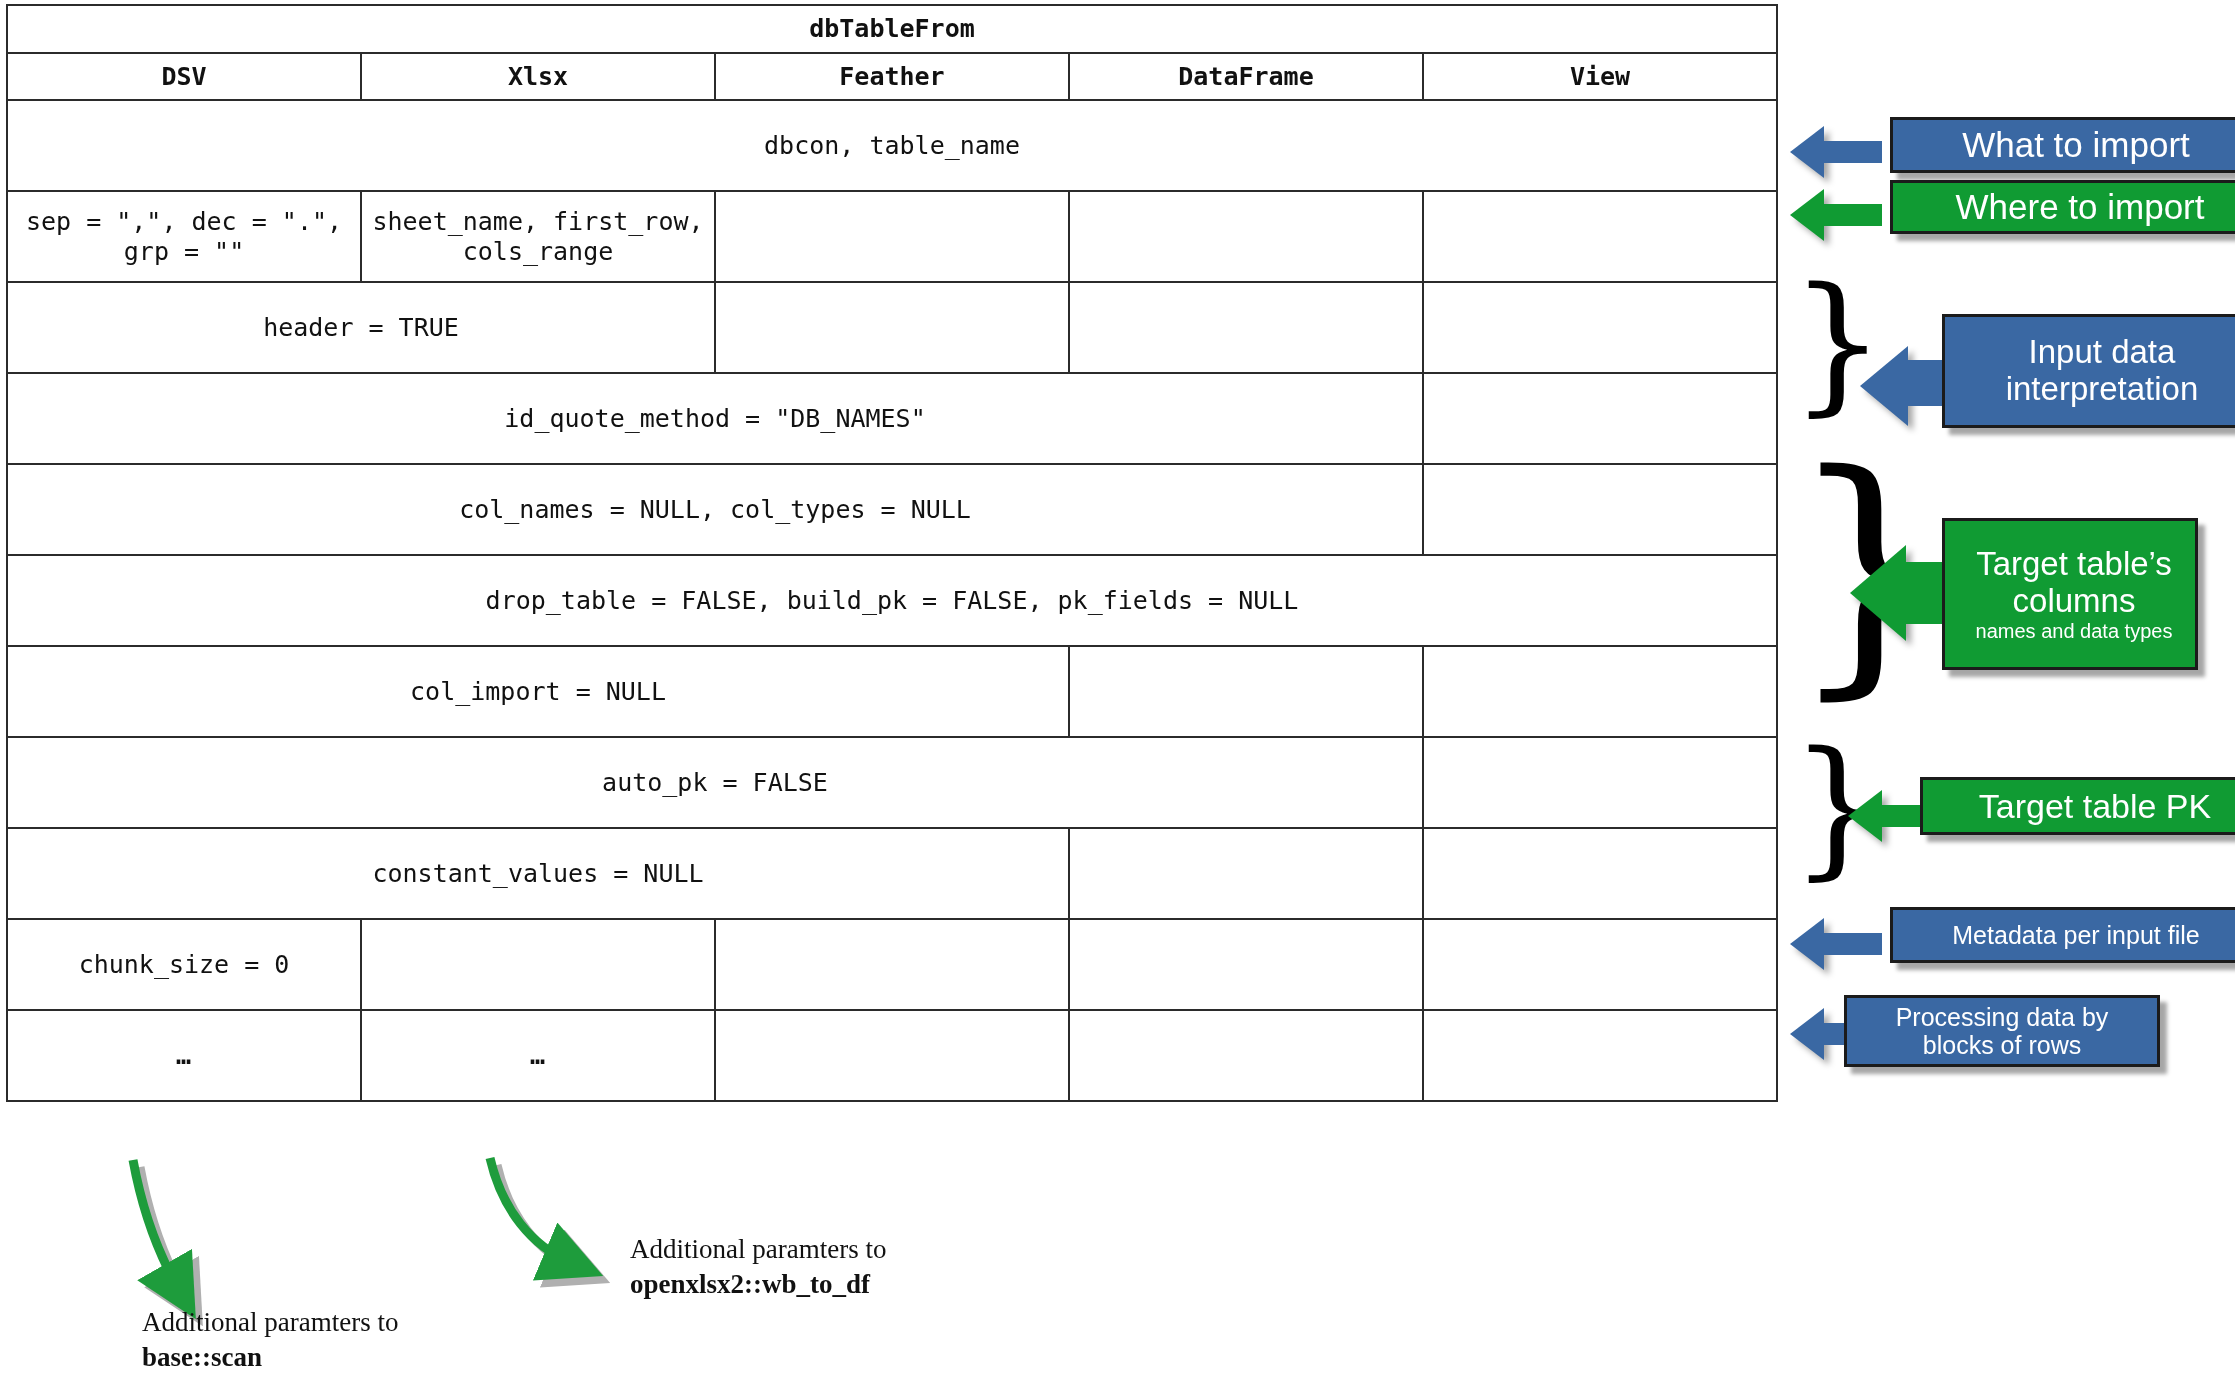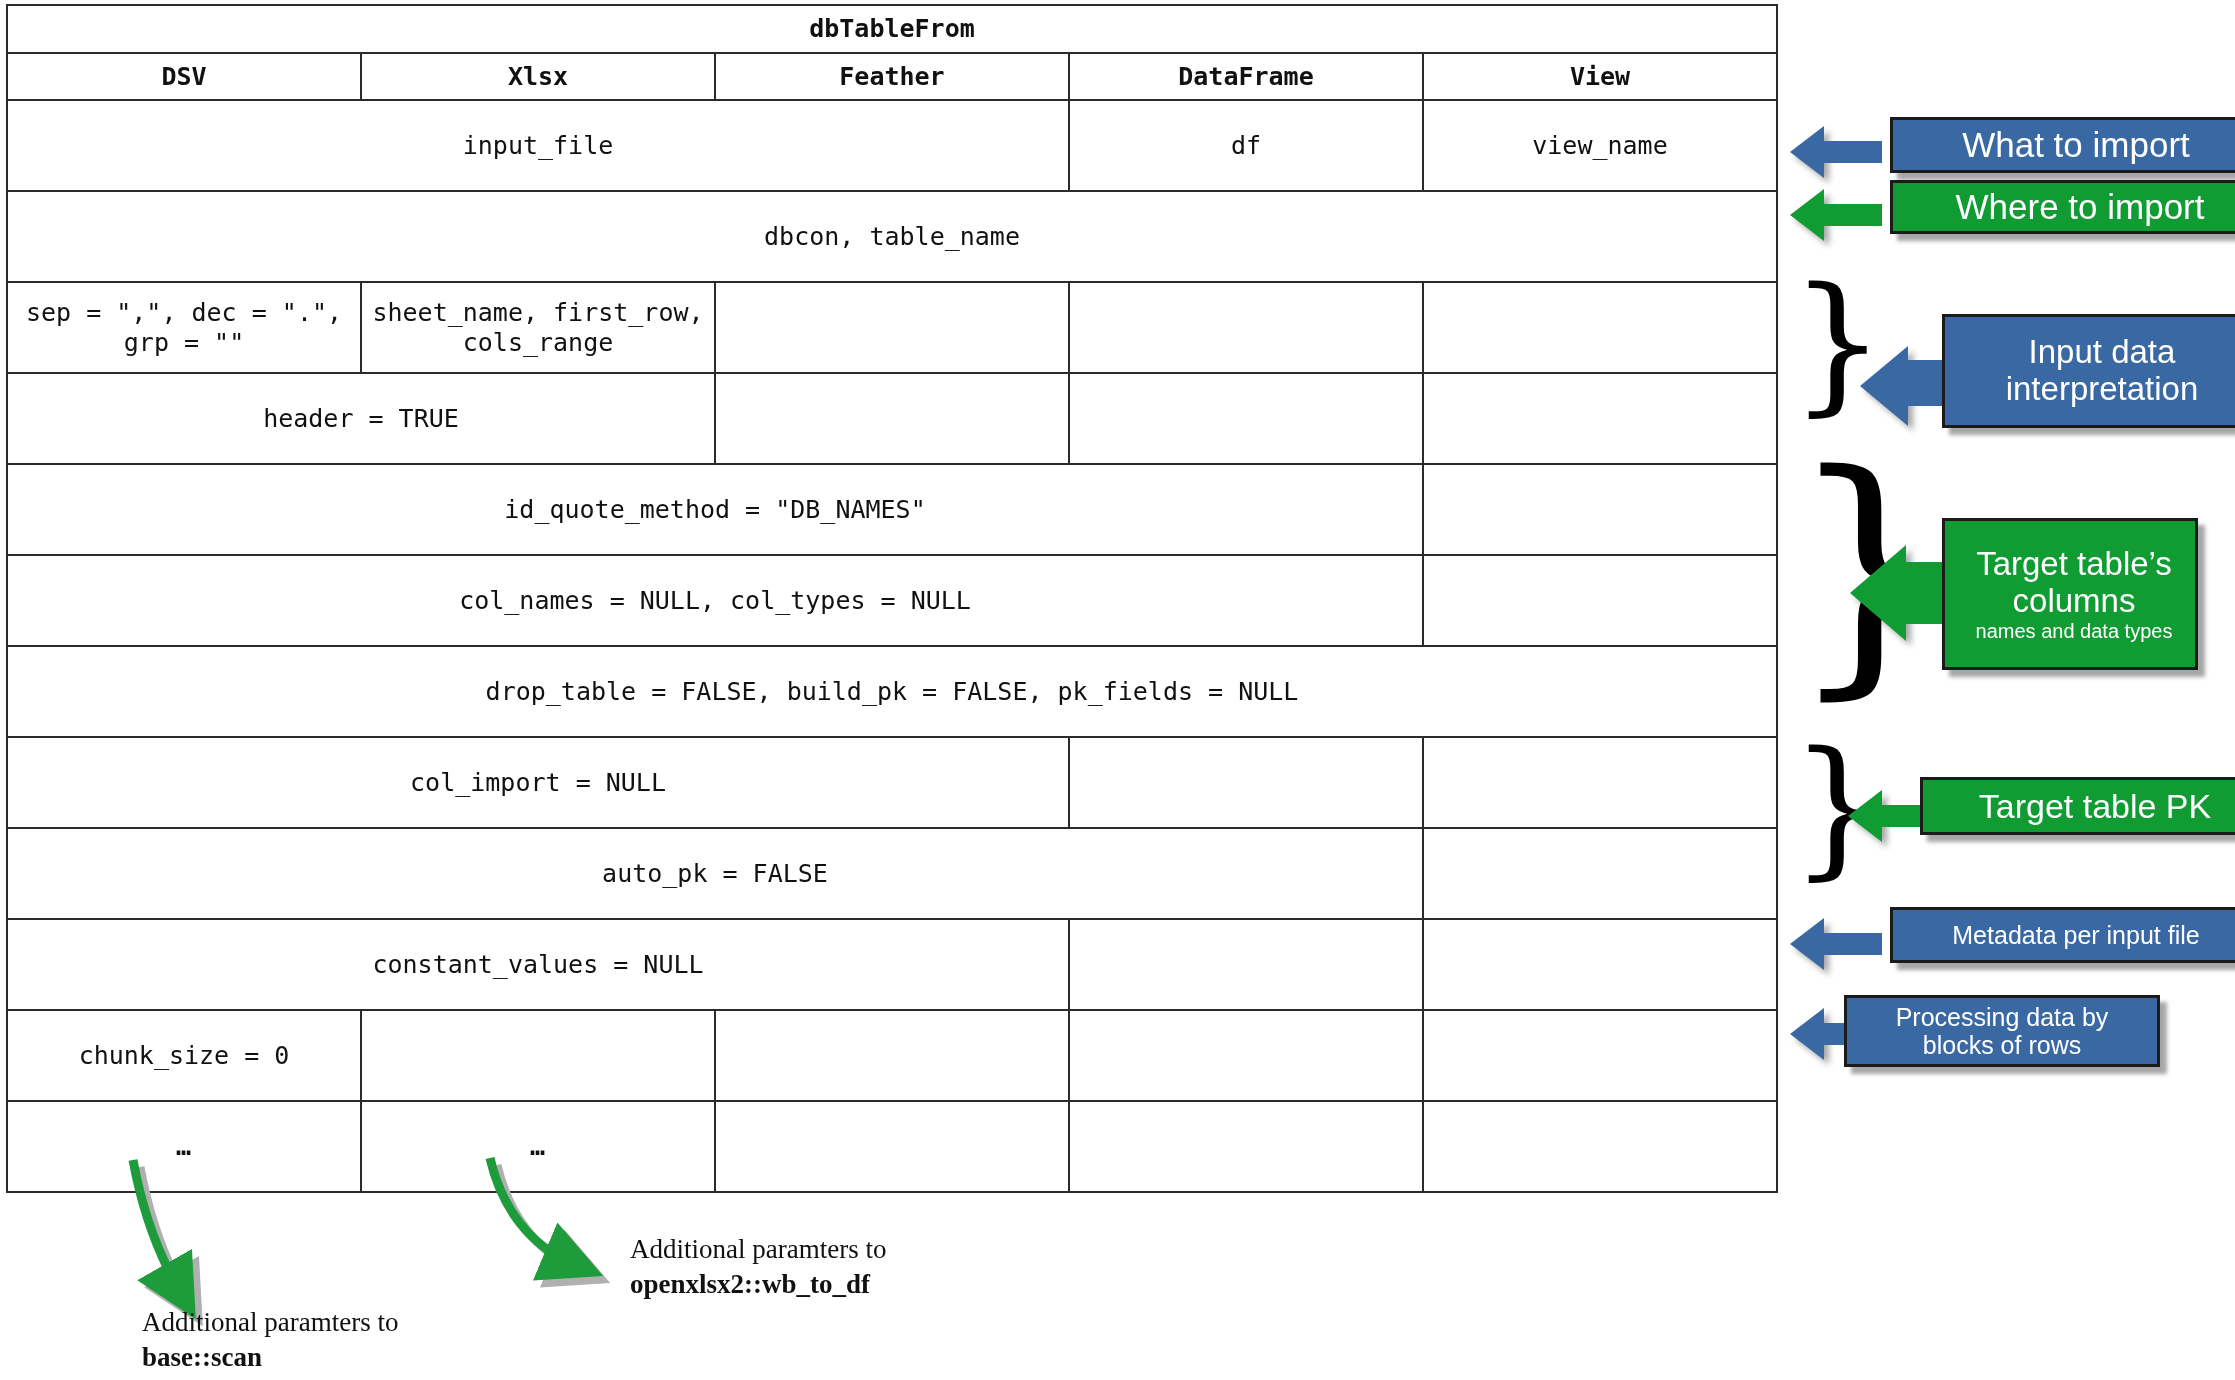--- a/index.html
+++ b/index.html
@@ -127,25 +127,20 @@
         <td class="title-cell" colspan="5">dbTableFrom</td>
       </tr>
       <tr>
         <td class="head-cell">DSV</td>
         <td class="head-cell">Xlsx</td>
         <td class="head-cell">Feather</td>
         <td class="head-cell">DataFrame</td>
         <td class="head-cell">View</td>
       </tr>
       <tr>
-        <td class="r-tall" colspan="3" style="white-space: pre-line;">input_file</td>
-        <td class="r-tall" style="white-space: pre-line;">df</td>
-        <td class="r-tall" style="white-space: pre-line;">view_name</td>
-      </tr>
-      <tr>
         <td class="r-tall" colspan="5" style="white-space: pre-line; border-radius: 16px;">dbcon, table_name</td>
       </tr>
       <tr>
         <td class="r-tall" style="white-space: pre-line;">sep = ",", dec = ".",
 grp = ""</td>
         <td class="r-tall" style="white-space: pre-line;">sheet_name, first_row,
 cols_range</td>
         <td class="r-tall gray"></td>
         <td class="r-tall gray"></td>
         <td class="r-tall gray"></td>

